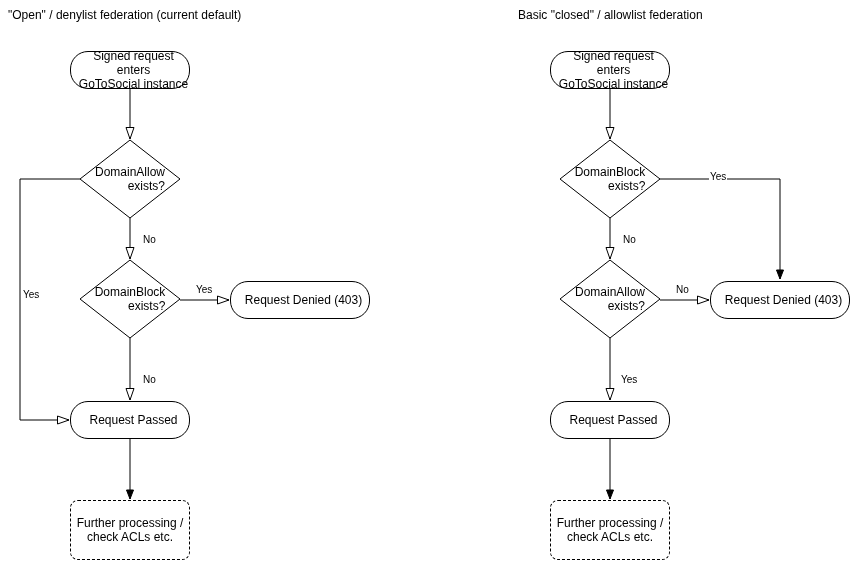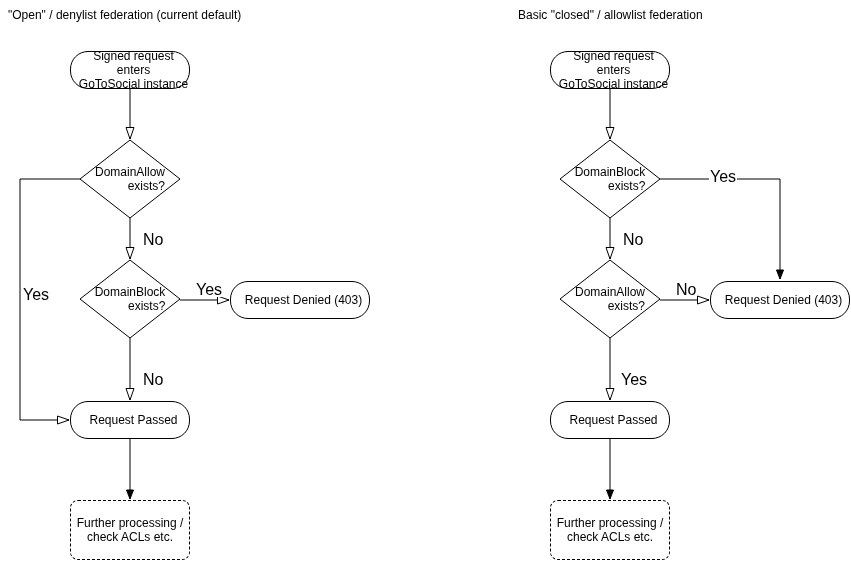--- a/index.html
+++ b/index.html
@@ -44,21 +44,21 @@
     background: #ffffff;
     border: 1px dashed #000000;
     border-radius: 8px;
   }
   .diamond-text {
     background: transparent;
     text-align: right;
   }
   .edge-label {
     position: absolute;
-    font-size: 16px;
+    font-size: 10px;
     line-height: 14px;
     background: #ffffff;
     padding: 0 1px;
     white-space: nowrap;
   }
 </style>
 </head>
 <body>
 
 <div id="canvas">

